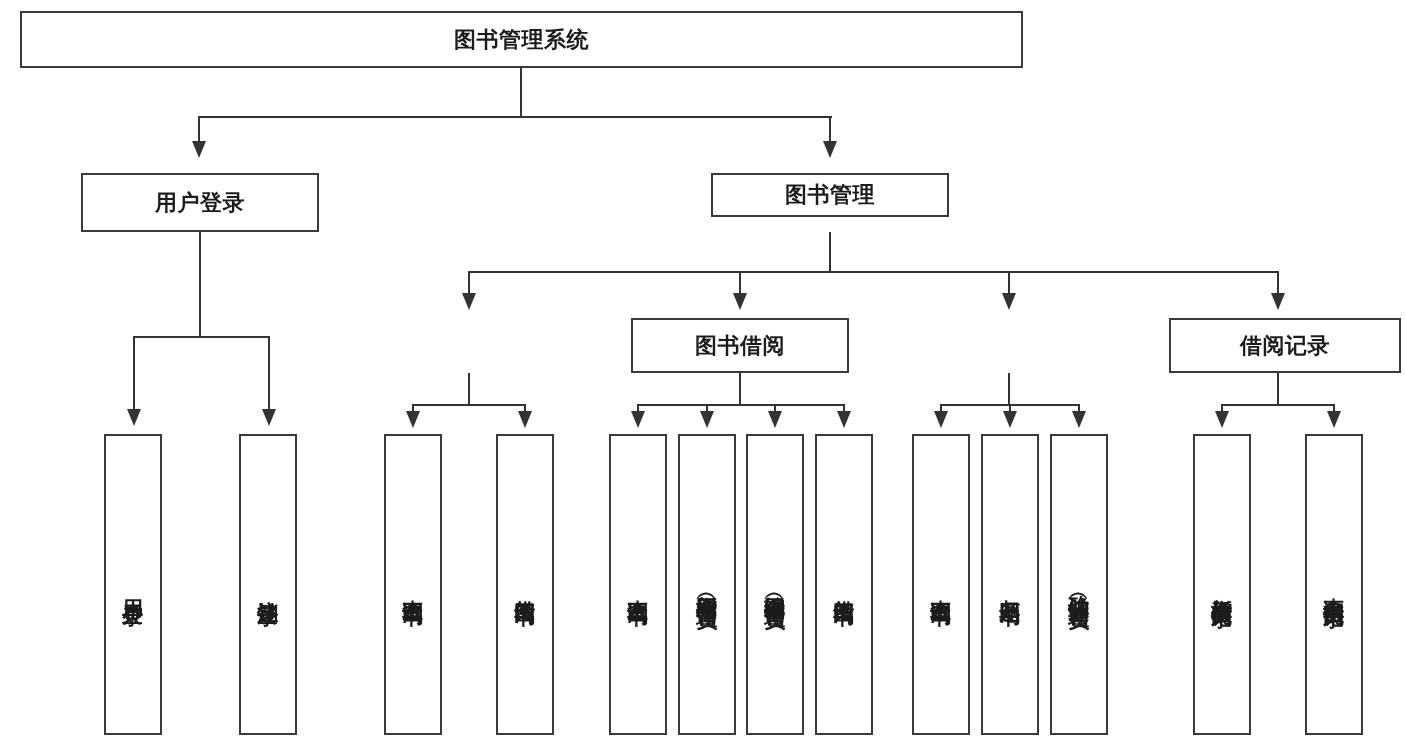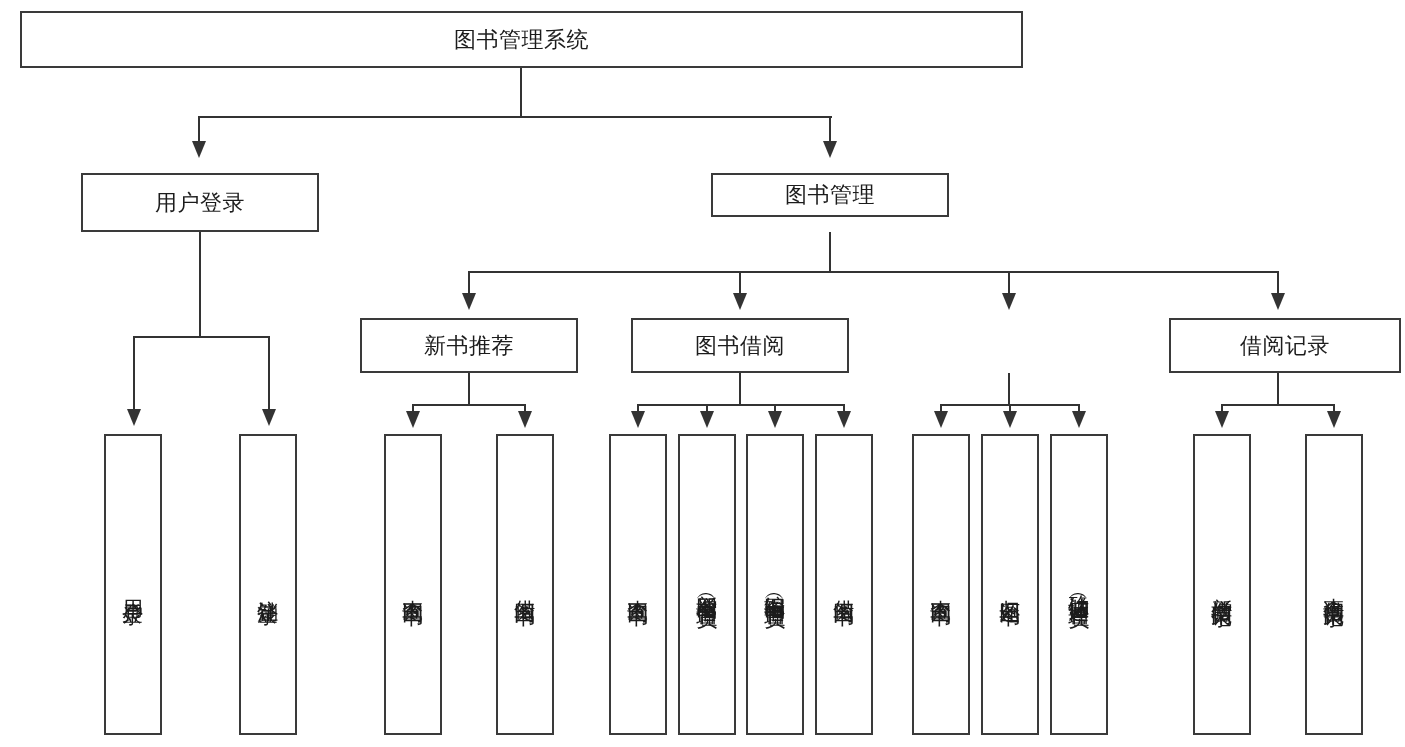--- a/index.html
+++ b/index.html
@@ -21,20 +21,21 @@
   
   .node {
     position: absolute;
     box-sizing: border-box;
     background: #ffffff;
     border: 2.2px solid #3a3a3a;
     display: flex;
     align-items: center;
     justify-content: center;
     color: #1a1a1a;
+    font-weight: bold;
   }
   .node .label {
     font-size: 22px;
     line-height: 1.15;
     letter-spacing: 0.5px;
     white-space: nowrap;
     color: #1c1c1c;
   }
   
   .node.h .label {
@@ -121,23 +122,20 @@
 
   <div class="ln vert" style="left:739px; top:271px; width:2.4px; height:24px;"></div>
   <div class="arrow" style="left:733px; top:293px;"></div>
 
   <div class="ln vert" style="left:1008px; top:271px; width:2.4px; height:24px;"></div>
   <div class="arrow" style="left:1002px; top:293px;"></div>
 
   <div class="ln vert" style="left:1277px; top:271px; width:2.4px; height:24px;"></div>
   <div class="arrow" style="left:1271px; top:293px;"></div>
 
-  <div class="node h" style="left:360px; top:318px; width:218px; height:55px;">
-    <span class="label">新书推荐</span>
-  </div>
   <div class="node h" style="left:631px; top:318px; width:218px; height:55px;">
     <span class="label">图书借阅</span>
   </div>
   <div class="node h" style="left:1169px; top:318px; width:232px; height:55px;">
     <span class="label">借阅记录</span>
   </div>
 
   <div class="ln vert" style="left:468px; top:373px; width:2.4px; height:33px;"></div>
   <div class="ln horz" style="left:412px; top:404px; width:113px; height:2.4px;"></div>
   <div class="ln vert" style="left:412px; top:404px; width:2.4px; height:9px;"></div>

